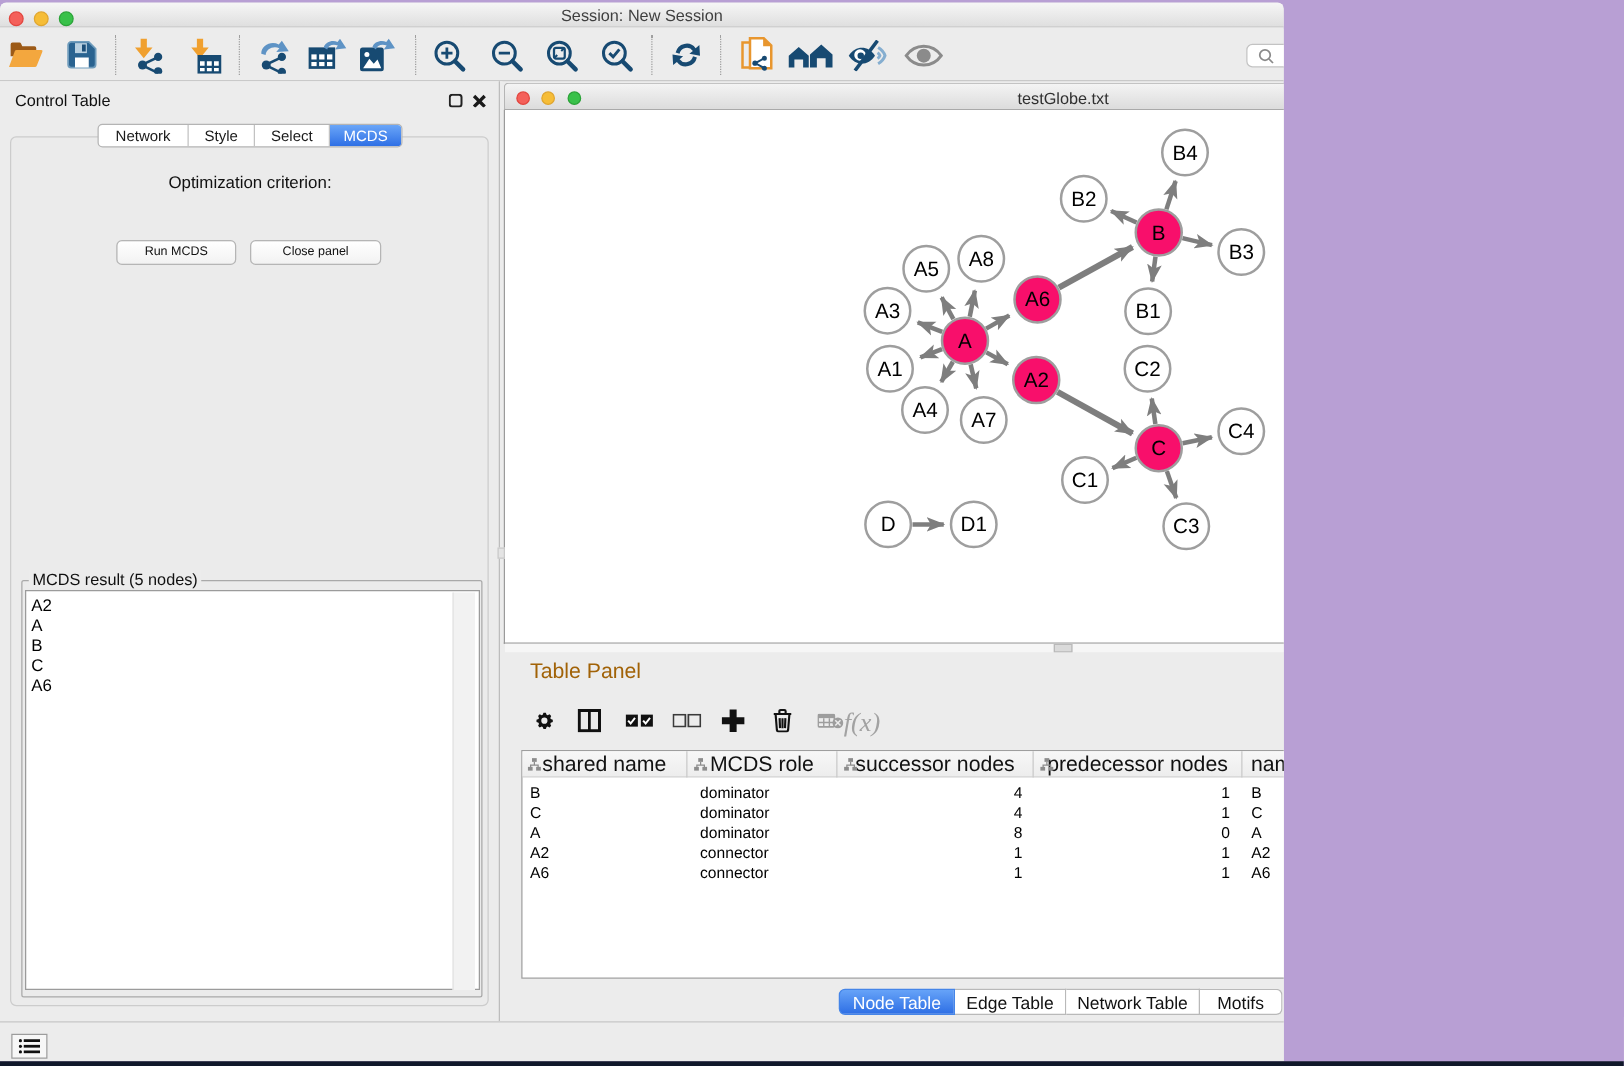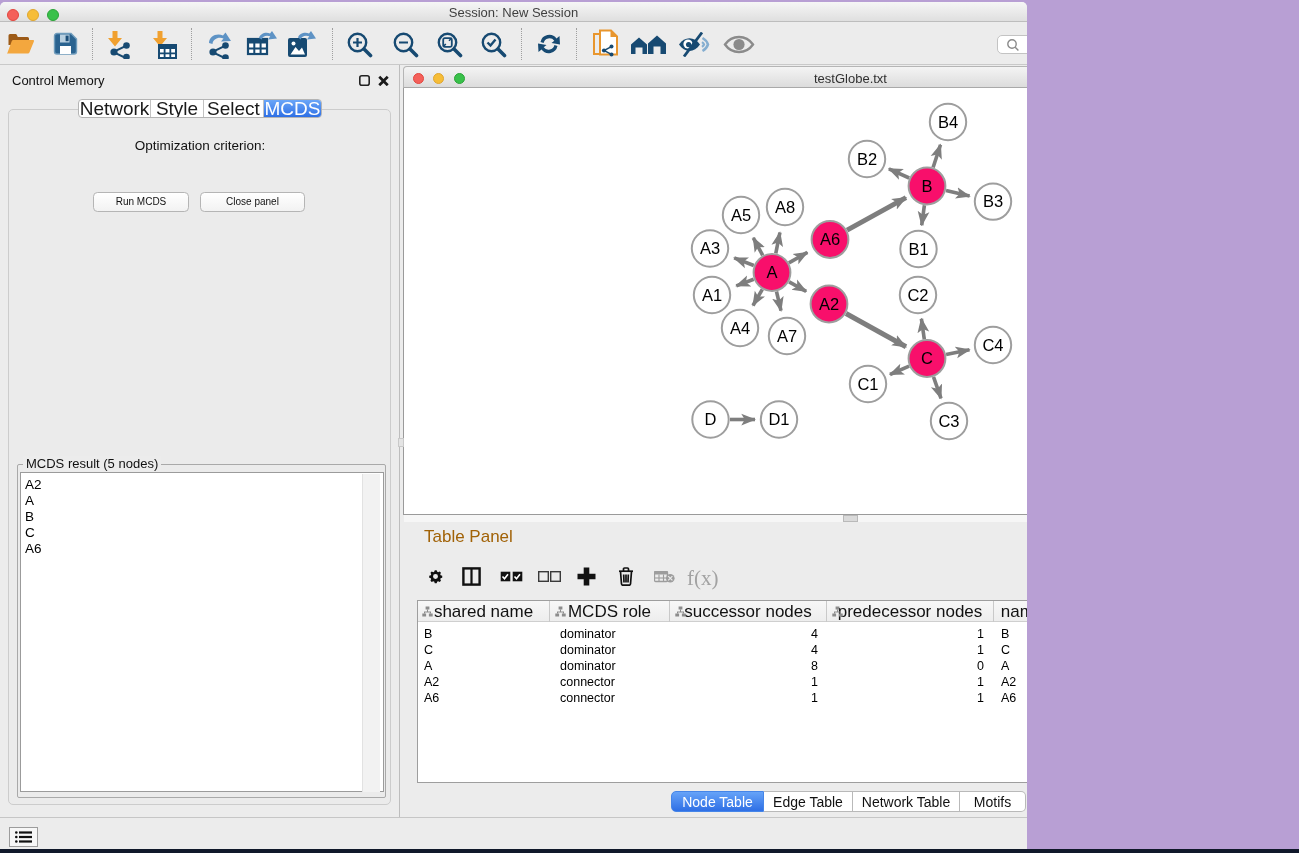--- a/index.html
+++ b/index.html
@@ -13,21 +13,21 @@
 
 #toolbar{position:absolute;left:0;top:21px;width:100%;height:42px;background:#ececec;border-bottom:1px solid #c9c9c9}
 .sep{position:absolute;top:5px;height:32px;width:1px;border-left:1px dotted #9f9f9f}
 .tbi{position:absolute;top:0;height:42px;display:flex;align-items:center;justify-content:center}
 #search{position:absolute;left:997px;top:12px;width:293px;height:19px;background:#fff;border:1px solid #c3c3c3;border-radius:5px}
 
 #cp{position:absolute;left:0;top:63px;width:402px;height:752px;background:#ececec}
 #cpdiv{position:absolute;left:399px;top:63px;width:1px;height:752px;background:#bdbdbd}
 #cp .hdr{position:absolute;left:12px;top:8px;font-size:13px;color:#111}
 .segwrap{position:absolute;left:78px;top:34px;height:19px;display:flex;border:1px solid #b4b4b4;border-radius:4px;background:#fff;overflow:hidden}
-.seg{height:100%;font-size:19px;color:#1a1a1a;display:flex;align-items:center;justify-content:center;border-right:1px solid #c2c2c2}
+.seg{height:100%;font-size:12px;color:#1a1a1a;display:flex;align-items:center;justify-content:center;border-right:1px solid #c2c2c2}
 .seg:last-child{border-right:none}
 .seg.on{background:linear-gradient(#6aa6f8,#2e6fe5);color:#fff}
 #tabbox{position:absolute;left:8px;top:44px;width:383px;height:696px;background:#ebebeb;border:1px solid #cccccc;border-radius:5px}
 #optlab{position:absolute;left:0;top:73px;width:400px;text-align:center;font-size:13.5px;color:#111}
 #combo{position:absolute;left:43px;top:96px;width:311px;height:20px;background:#fff;border:1px solid #b2b2b2;border-radius:4.5px;font-size:14px;color:#111;text-align:center;line-height:19px}
 #combo .step{position:absolute;right:-1px;top:-1px;width:20px;height:20px;background:linear-gradient(#6fa9f9,#2d6ee5);border-radius:0 4.5px 4.5px 0}
 .btn{position:absolute;height:20px;background:linear-gradient(#ffffff,#f2f2f2);border:1px solid #b5b5b5;border-radius:4.5px;font-size:10px;color:#111;text-align:center;line-height:18px}
 #grp{position:absolute;left:17px;top:399px;width:369px;height:334px;border:1px solid #a9a9a9;border-radius:2px}
 #grp .leg{position:absolute;left:5px;top:-9px;background:#ececec;padding:0 3px;font-size:13px;color:#111}
 #grp .list{position:absolute;left:2px;top:7px;width:364px;height:320px;background:#fff;border:1px solid #9b9b9b}
@@ -177,21 +177,21 @@
       <circle cx="16" cy="10.5" r="5.6" fill="#8b8b8b"></circle>
     </svg>
     <div id="search">
         <svg width="16" height="16" style="position:absolute;left:7px;top:1px" viewBox="0 0 16 16">
           <circle cx="7" cy="7" r="4.2" fill="none" stroke="#8a8a8a" stroke-width="1.4"></circle>
           <line x1="10.2" y1="10.2" x2="13.4" y2="13.4" stroke="#8a8a8a" stroke-width="1.4"></line>
         </svg>
       </div>
   </div>
   <div id="cp">
-    <div class="hdr">Control Memory</div>
+    <div class="hdr">Control Table</div>
     <svg class="abs" style="left:359px;top:10px" width="30" height="11" viewBox="0 0 30 11">
         <rect x="0.8" y="0.8" width="9.4" height="9.4" rx="2" fill="none" stroke="#222" stroke-width="1.6"></rect>
         <path d="M19.3 2.7 L21.2 0.8 L24.5 4.1 L27.8 0.8 L29.7 2.7 L26.4 6 L29.7 9.3 L27.8 11.2 L24.5 7.9 L21.2 11.2 L19.3 9.3 L22.6 6 Z" fill="#1a1a1a"></path>
       </svg>
     <div id="tabbox"></div>
     <div class="segwrap">
       <div class="seg" style="width:72px">Network</div>
       <div class="seg" style="width:53px">Style</div>
       <div class="seg" style="width:60px">Select</div>
       <div class="seg on" style="width:57px">MCDS</div>
@@ -348,21 +348,21 @@
         <g fill="#9d9d9d">
           <rect x="0.5" y="0.5" width="13" height="10" rx="1" fill="none" stroke="#9d9d9d" stroke-width="1.3"></rect>
           <rect x="0.5" y="0.5" width="13" height="3"></rect>
           <line x1="5" y1="3.5" x2="5" y2="10.5" stroke="#9d9d9d" stroke-width="1.1"></line>
           <line x1="9.5" y1="3.5" x2="9.5" y2="10.5" stroke="#9d9d9d" stroke-width="1.1"></line>
           <line x1="0.5" y1="7" x2="13.5" y2="7" stroke="#9d9d9d" stroke-width="1.1"></line>
           <circle cx="16.3" cy="7.3" r="4.3"></circle>
           <path d="M14.2 5.2 l4.2 4.2 M18.4 5.2 l-4.2 4.2" stroke="#ececec" stroke-width="1.2"></path>
         </g>
       </svg>
-    <div class="abs" style="left:284px;top:44px;width:40px;font-family:'Liberation Serif',serif;font-size:21px;color:#a2a2a2">f(x)</div>
+    <div class="abs" style="left:272px;top:44px;width:40px;font-family:'Liberation Serif',serif;font-style:italic;font-size:21px;color:#a2a2a2">f(x)</div>
   </div>
   <div id="tbl">
     <div id="thead">
       <div class="hc" style="left:0;width:132px">shared name</div>
       <div class="hc" style="left:132px;width:120px">MCDS role</div>
       <div class="hc" style="left:252px;width:157px">successor nodes</div>
       <div class="hc" style="left:409px;width:167px">predecessor nodes</div>
       <div class="hc" style="left:576px;width:82px;padding-right:25px">name</div>
       <svg class="si" style="left:4px" width="11" height="11" viewBox="0 0 11 11">
           <g fill="#8c8c8c">

